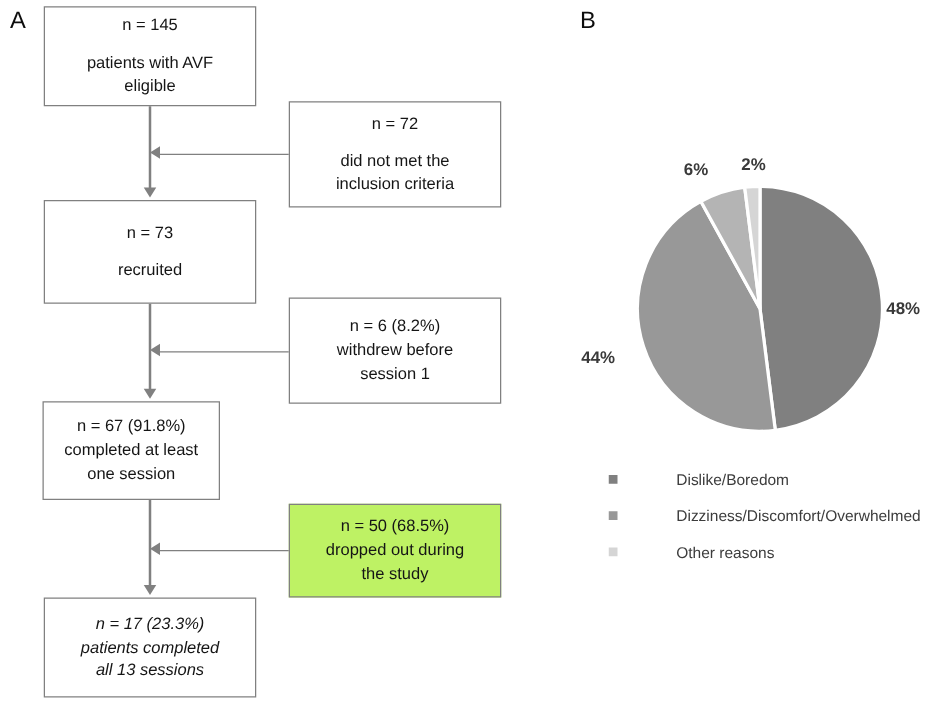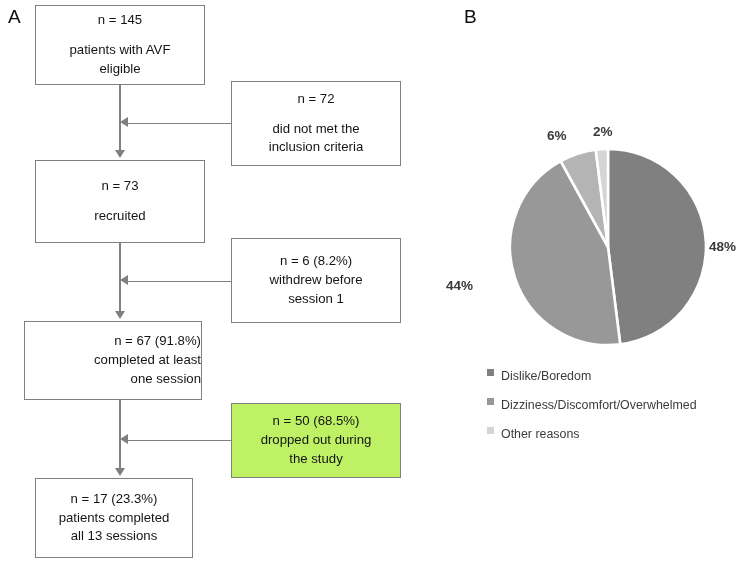--- a/index.html
+++ b/index.html
@@ -71,24 +71,26 @@
   .pct-label{
     position:absolute;
     font-size:13.5px;
     font-weight:bold;
     color:#3a3a3a;
     white-space:nowrap;
   }
   .legend{position:absolute;}
   .legend-row{
     display:flex;
+    align-items:center;
     height:29px;
     font-size:12.4px;
     color:#3c3c3c;
     white-space:nowrap;
+    gap:40px;
   }
   .legend-swatch{
     width:7px;height:7px;
     margin-right:7px;
     flex:0 0 auto;
     display:inline-block;
   }
 </style>
 </head>
 <body>
@@ -103,27 +105,27 @@
     <span class="ln">patients with AVF</span>
     <span class="ln">eligible</span>
   </div>
 
   <div class="fc-box" style="left:35px;top:160px;width:170px;height:83px;">
     <span class="ln">n = 73</span>
     <span class="gap"></span>
     <span class="ln">recruited</span>
   </div>
 
-  <div class="fc-box" style="left:24px;top:321px;width:178px;height:79px;align-items:flex-end;">
+  <div class="fc-box" style="left:34px;top:321px;width:142px;height:79px;">
     <span class="ln">n = 67 (91.8%)</span>
     <span class="ln">completed at least</span>
     <span class="ln">one session</span>
   </div>
 
-  <div class="fc-box" style="left:35px;top:478px;width:158px;height:80px;">
+  <div class="fc-box" style="left:35px;top:478px;width:170px;height:80px;font-style:italic;">
     <span class="ln">n = 17 (23.3%)</span>
     <span class="ln">patients completed</span>
     <span class="ln">all 13 sessions</span>
   </div>
 
   <div class="fc-box" style="left:231px;top:81px;width:170px;height:85px;">
     <span class="ln">n = 72</span>
     <span class="gap"></span>
     <span class="ln">did not met the</span>
     <span class="ln">inclusion criteria</span>
@@ -171,21 +173,21 @@
         <path fill="#989898" stroke="#ffffff" stroke-width="2.6" d="M 0 0 L 12.24 97.23 A 98 98 0 0 1 -47.25 -85.86 Z"></path>
 
         <path fill="#b4b4b4" stroke="#ffffff" stroke-width="2.6" d="M 0 0 L -47.25 -85.86 A 98 98 0 0 1 -12.24 -97.23 Z"></path>
 
         <path fill="#d5d5d5" stroke="#ffffff" stroke-width="2.6" d="M 0 0 L -12.24 -97.23 A 98 98 0 0 1 0 -98 Z"></path>
       </g>
     </svg>
   </div>
 
   <div class="pct-label" style="left:709px;top:239px;">48%</div>
-  <div class="pct-label" style="left:446px;top:278px;">44%</div>
+  <div class="pct-label" style="left:465px;top:278px;">44%</div>
   <div class="pct-label" style="left:547px;top:128px;">6%</div>
   <div class="pct-label" style="left:593px;top:124px;">2%</div>
 
   <div class="legend" style="left:487px;top:369px;">
     <div class="legend-row">
       <span class="legend-swatch" style="background:#808080;"></span>
       <span>Dislike/Boredom</span>
     </div>
     <div class="legend-row">
       <span class="legend-swatch" style="background:#989898;"></span>

